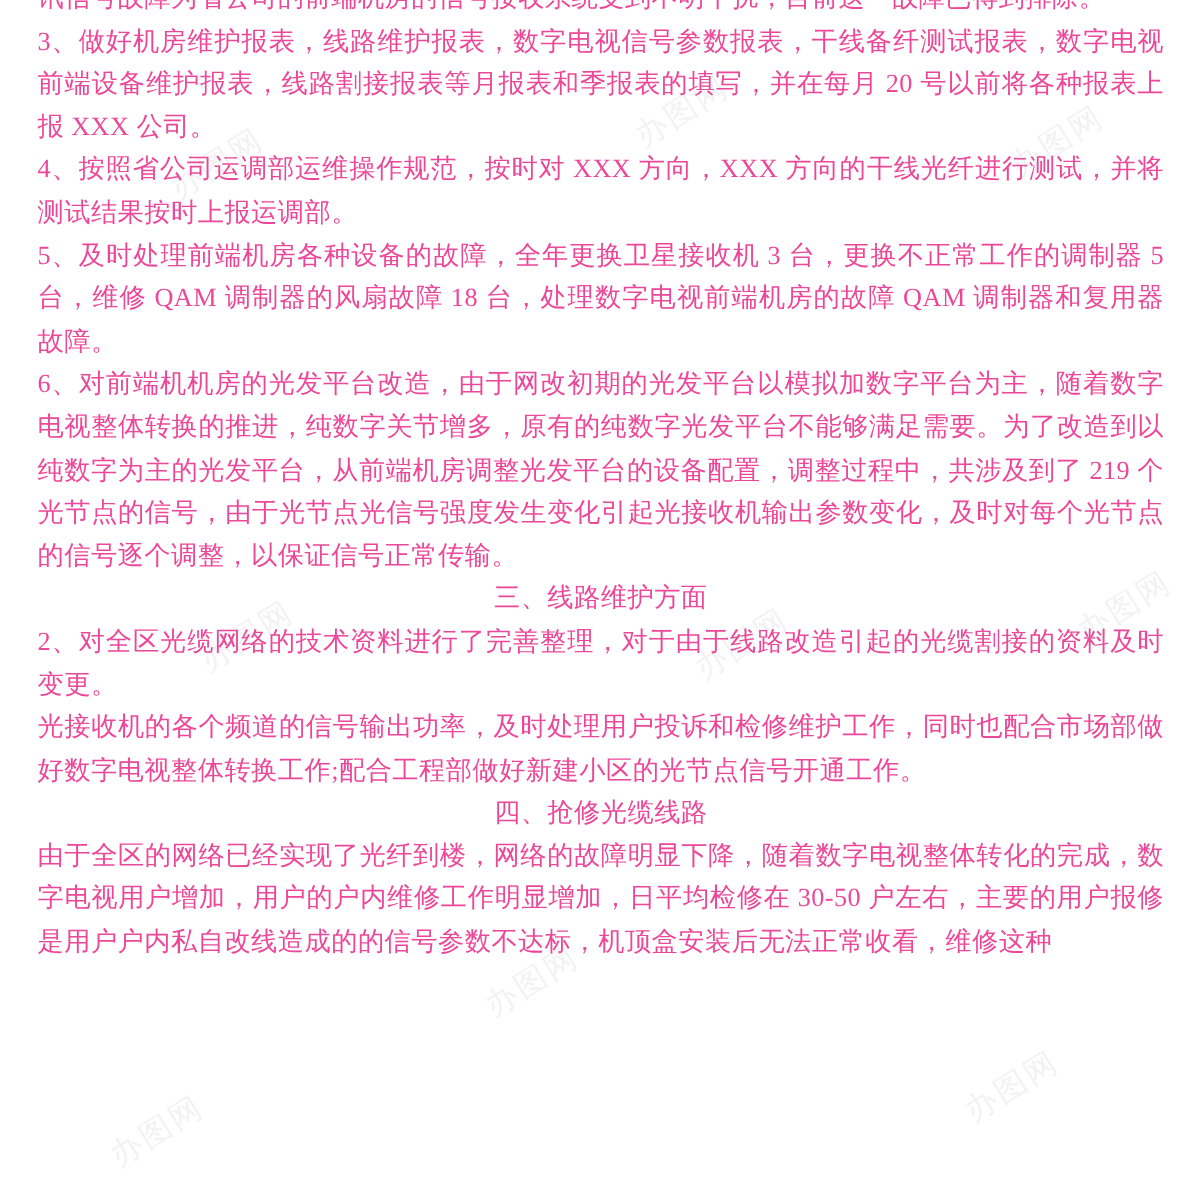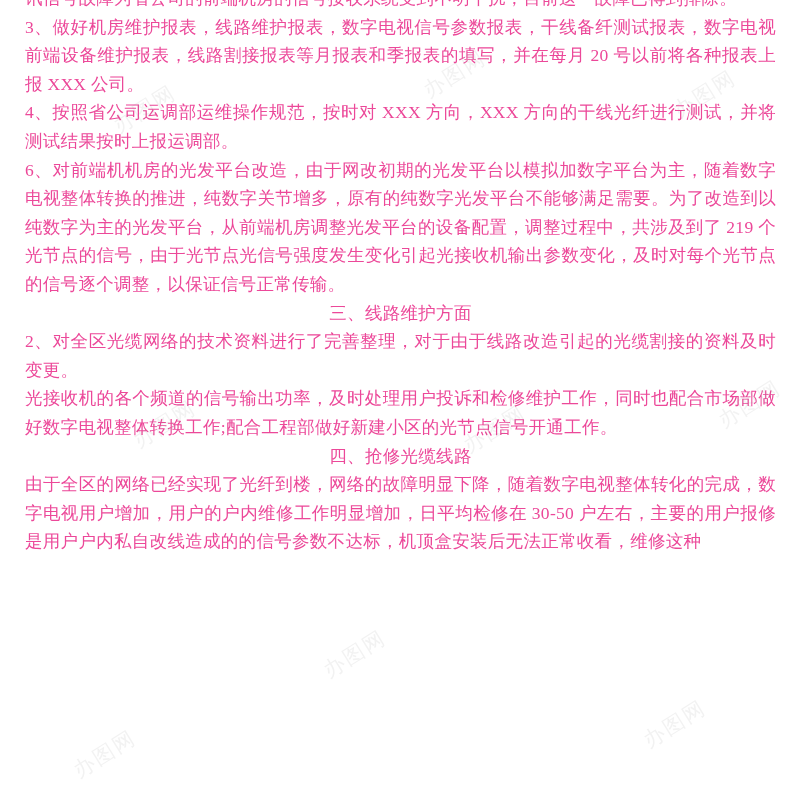--- a/index.html
+++ b/index.html
@@ -71,20 +71,21 @@
     <span class="watermark" style="left:715px; top:390px;">办图网</span>
     <span class="watermark" style="left:70px;  top:740px;">办图网</span>
     <span class="watermark" style="left:320px; top:640px;">办图网</span>
     <span class="watermark" style="left:640px; top:710px;">办图网</span>
   </div>
 
   <div class="text-col">
     <p class="para">讯信号故障为省公司的前端机房的信号接收系统受到不明干扰，目前这一故障已得到排除。</p>
     <p class="para">3、做好机房维护报表，线路维护报表，数字电视信号参数报表，干线备纤测试报表，数字电视前端设备维护报表，线路割接报表等月报表和季报表的填写，并在每月 20 号以前将各种报表上报 XXX 公司。</p>
     <p class="para">4、按照省公司运调部运维操作规范，按时对 XXX 方向，XXX 方向的干线光纤进行测试，并将测试结果按时上报运调部。</p>
+    <p class="para">5、及时处理前端机房各种设备的故障，全年更换卫星接收机 3 台，更换不正常工作的调制器 5 台，维修 QAM 调制器的风扇故障 18 台，处理数字电视前端机房的故障 QAM 调制器和复用器故障。</p>
     <p class="para">6、对前端机机房的光发平台改造，由于网改初期的光发平台以模拟加数字平台为主，随着数字电视整体转换的推进，纯数字关节增多，原有的纯数字光发平台不能够满足需要。为了改造到以纯数字为主的光发平台，从前端机房调整光发平台的设备配置，调整过程中，共涉及到了 219 个光节点的信号，由于光节点光信号强度发生变化引起光接收机输出参数变化，及时对每个光节点的信号逐个调整，以保证信号正常传输。</p>
     <p class="para heading">三、线路维护方面</p>
     <p class="para">2、对全区光缆网络的技术资料进行了完善整理，对于由于线路改造引起的光缆割接的资料及时变更。</p>
     <p class="para">光接收机的各个频道的信号输出功率，及时处理用户投诉和检修维护工作，同时也配合市场部做好数字电视整体转换工作;配合工程部做好新建小区的光节点信号开通工作。</p>
     <p class="para heading">四、抢修光缆线路</p>
     <p class="para">由于全区的网络已经实现了光纤到楼，网络的故障明显下降，随着数字电视整体转化的完成，数字电视用户增加，用户的户内维修工作明显增加，日平均检修在 30-50 户左右，主要的用户报修是用户户内私自改线造成的的信号参数不达标，机顶盒安装后无法正常收看，维修这种</p>
   </div>
 
 </div>
 

